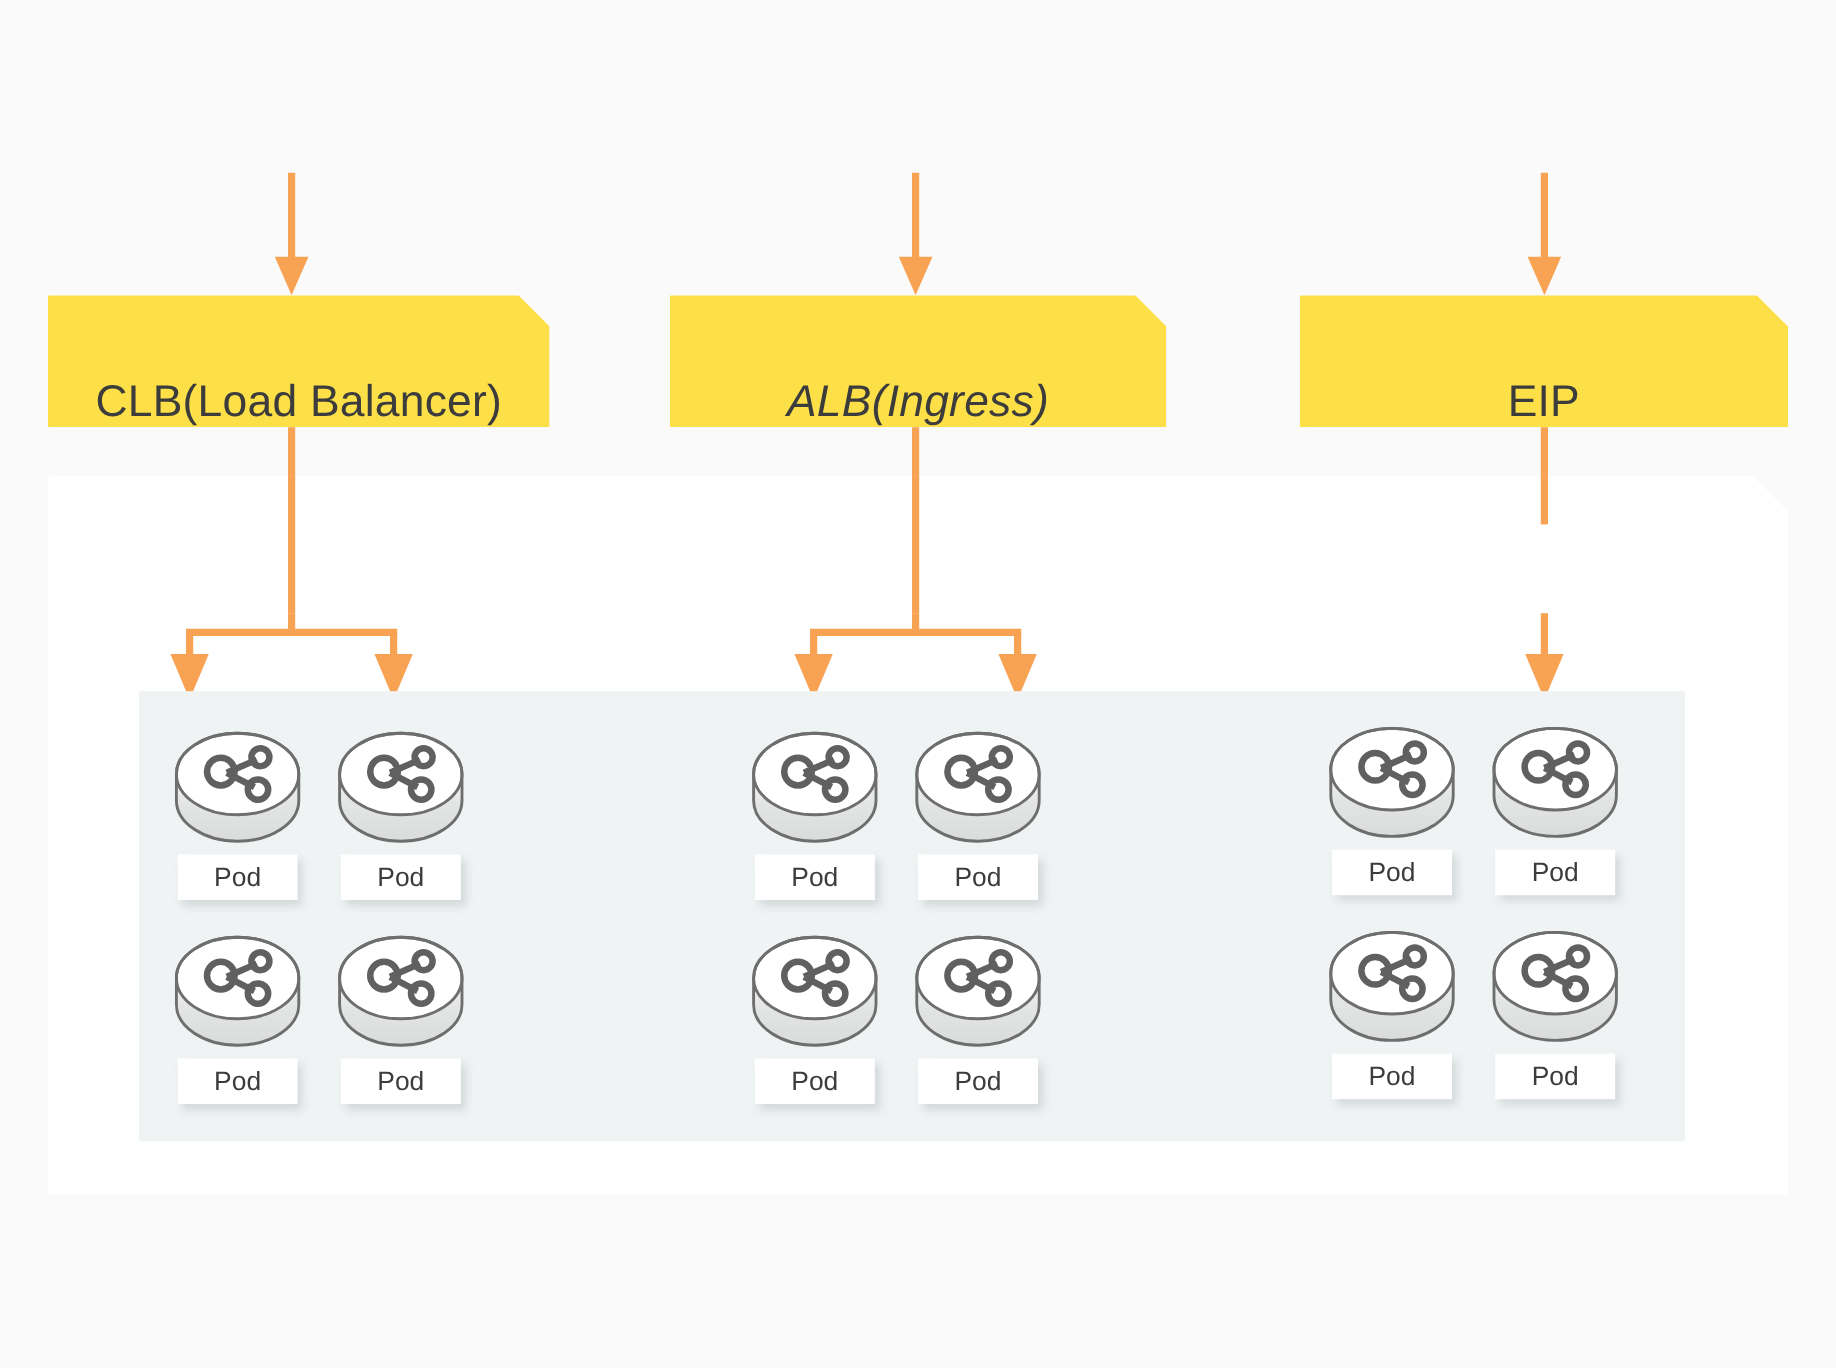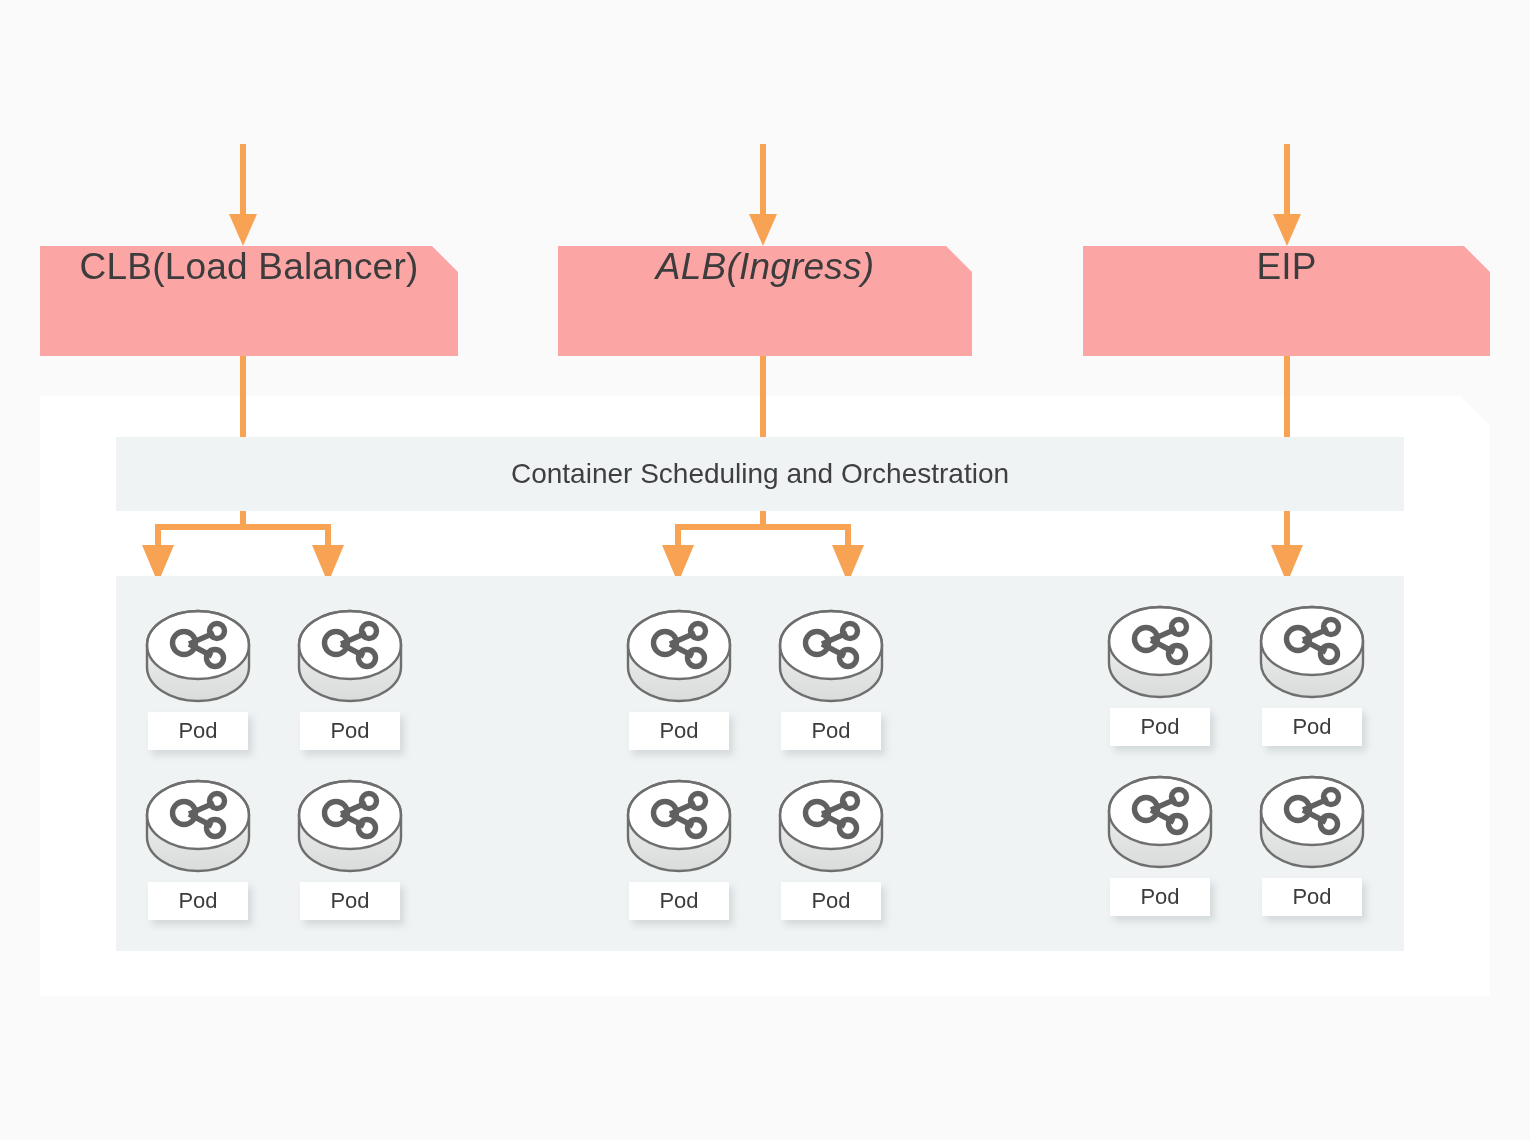--- a/index.html
+++ b/index.html
@@ -15,26 +15,26 @@
   }
   #stage {
     position: relative;
     width: 1530px;
     height: 1140px;
   }
 
   
   .svc-box {
     position: absolute;
-    background: #fca5a5;
+    background: #fde047;
     box-shadow: 3px 4px 7px rgba(140,145,150,0.22);
     -webkit-clip-path: polygon(0 0, calc(100% - 26px) 0, 100% 26px, 100% 100%, 0 100%);
     clip-path: polygon(0 0, calc(100% - 26px) 0, 100% 26px, 100% 100%, 0 100%);
     display: flex;
-    align-items: flex-start;
+    align-items: flex-end;
     justify-content: center;
   }
   .svc-label {
     font-size: 37px;
     color: #3c3c3c;
     letter-spacing: 0.2px;
     white-space: nowrap;
   }
 
   
@@ -75,21 +75,21 @@
     top: 576px;
     width: 1288px;
     height: 375px;
     background: #eff3f4;
   }
 
   
   .pod-group {
     position: absolute;
     display: flex;
-    gap: 44px;
+    gap: 28px;
     justify-content: space-between;
   }
   .pod-col {
     display: flex;
     flex-direction: column;
     gap: 18px;
   }
   .pod-unit {
     position: relative;
     width: 108px;
@@ -207,23 +207,20 @@
   </div>
 
   <div id="cluster-container"></div>
 
   <svg style="position:absolute;left:0;top:0;width:1530px;height:1140px;pointer-events:none;" viewBox="0 0 1530 1140" xmlns="http://www.w3.org/2000/svg">
     <line x1="243" y1="396" x2="243" y2="511" stroke="#f8a254" stroke-width="6"></line>
     <line x1="763" y1="396" x2="763" y2="511" stroke="#f8a254" stroke-width="6"></line>
     <line x1="1287" y1="396" x2="1287" y2="437" stroke="#f8a254" stroke-width="6"></line>
   </svg>
 
-  <div id="orchestration-bar">
-    <div id="orchestration-label">Container Scheduling and Orchestration</div>
-  </div>
 
   <svg style="position:absolute;left:0;top:0;width:1530px;height:1140px;pointer-events:none;" viewBox="0 0 1530 1140" xmlns="http://www.w3.org/2000/svg">
     <g>
       <line x1="243" y1="511" x2="243" y2="530" stroke="#f8a254" stroke-width="6"></line>
       <line x1="155" y1="527" x2="331" y2="527" stroke="#f8a254" stroke-width="6"></line>
       <line x1="158" y1="527" x2="158" y2="548" stroke="#f8a254" stroke-width="6"></line>
       <line x1="328" y1="527" x2="328" y2="548" stroke="#f8a254" stroke-width="6"></line>
       <polygon points="142,545 174,545 158,583" fill="#f8a254"></polygon>
       <polygon points="312,545 344,545 328,583" fill="#f8a254"></polygon>
     </g>

